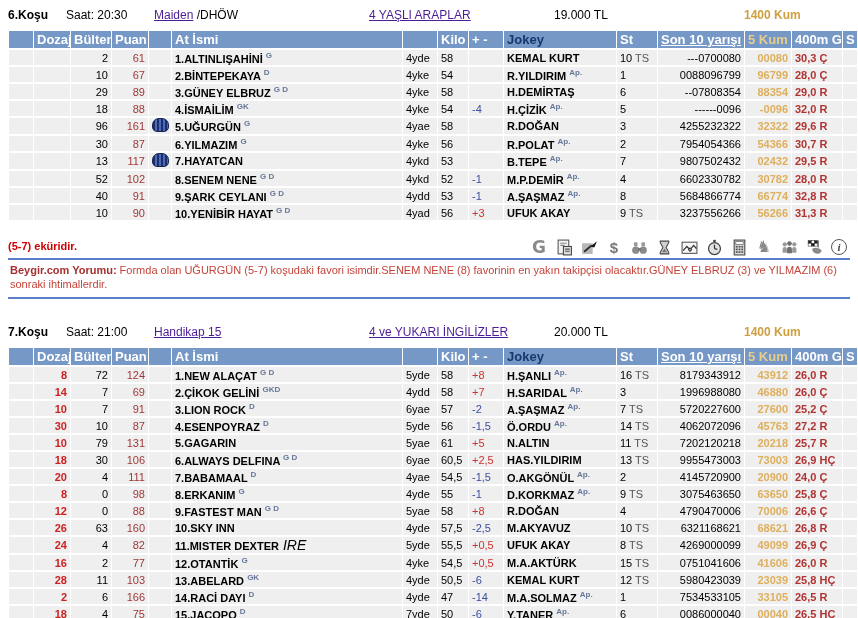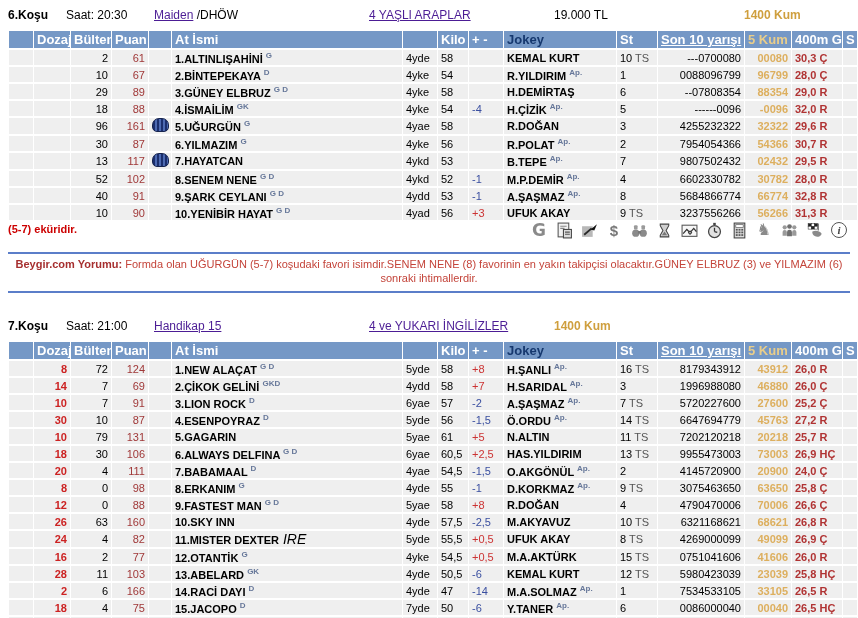--- a/index.html
+++ b/index.html
@@ -36,34 +36,34 @@
   td.c-jockey{font-weight:bold;}
   td.c-jockey sup{color:#667799;font-size:8px;}
   td.c-st{text-align:left;}
   td.c-st .ts{color:#555;}
   td.c-son10{text-align:right;}
   td.c-kum5{text-align:right;color:#ddaf5e;font-weight:bold;}
   td.c-m400{color:#b03333;font-weight:bold;}
   .silk{display:inline-block;width:15px;height:12px;border-radius:7px 7px 5px 5px;background:repeating-linear-gradient(90deg,#1b2f6e 0 2px,#4d6ab2 2px 4px);border:1px solid #16244f;}
   .bars{display:inline-block;vertical-align:middle;}
   
-  .race-footer{position:relative;margin-top:1px;border-bottom:2px solid #5b7ec9;padding-bottom:13px;min-height:16px;}
+  .race-footer{position:relative;margin-top:18px;border-bottom:2px solid #5b7ec9;padding-bottom:2px;min-height:16px;}
   .ekuri{color:#cc0000;font-weight:bold;height:14px;}
   .bets{color:#2b3a66;height:15px;padding-top:1px;}
   .icon-strip{position:absolute;right:2px;display:flex;align-items:center;gap:7px;}
   .race-footer.two-line .icon-strip{top:-2px;}
   .ic{display:inline-flex;width:18px;height:18px;align-items:center;justify-content:center;cursor:pointer;}
   .ic svg{width:17px;height:17px;}
   .letter-ic{font-weight:bold;font-size:17px;line-height:17px;font-family:"DejaVu Sans",sans-serif;}
   .g-letter{color:#8a8a8a;}
   .dollar{font-size:15px;font-weight:bold;color:#777;}
   .horse-gl{font-size:16px;color:#8a8a8a;line-height:16px;}
   .info-circ{width:14px;height:14px;border:1.5px solid #555;border-radius:50%;display:inline-flex;align-items:center;justify-content:center;font-family:"Liberation Serif",serif;font-style:italic;font-weight:bold;font-size:11px;color:#444;}
   
-  .comment{border-bottom:2px solid #5b7ec9;padding:3px 2px 6px 2px;line-height:14px;color:#c4443a;text-align:center;}
+  .comment{border-bottom:2px solid #5b7ec9;padding:3px 2px 6px 2px;line-height:14px;color:#c4443a;}
   .comment b{color:#a62f2f;}
 </style>
 </head>
 <body>
 
 <div class="page">
   <div id="races-root">
       <section class="race">
         <div class="race-header">
           <span class="race-no">6.Koşu</span>
@@ -450,20 +450,21 @@
           </div>
         </div>
         <div class="comment"><b>Beygir.com Yorumu:</b> Formda olan UĞURGÜN (5-7) koşudaki favori isimdir.SENEM NENE (8) favorinin en yakın takipçisi olacaktır.GÜNEY ELBRUZ (3) ve YILMAZIM (6) sonraki ihtimallerdir.</div>
       </section>
       <section class="race">
         <div class="race-header">
           <span class="race-no">7.Koşu</span>
           <span class="race-time">Saat: 21:00</span>
           <span class="race-cond"><a class="lnk">Handikap 15</a></span>
           <span class="race-group"><a class="lnk">4 ve YUKARI İNGİLİZLER</a></span>
+          <span class="race-prize">20.000 TL</span>
           <span class="race-dist">1400 Kum</span>
         </div>
         <table class="form">
           <colgroup>
             <col style="width: 24px;">
             <col style="width: 36px;">
             <col style="width: 40px;">
             <col style="width: 36px;">
             <col style="width: 22px;">
             <col style="width: 230px;">
@@ -577,21 +578,21 @@
               <td class="c-dozaj">30</td>
               <td class="c-bulten">10</td>
               <td class="c-puan">87</td>
               <td class="c-silk"></td>
               <td class="c-name"><span>4.ESENPOYRAZ</span> <sup>D</sup></td>
               <td class="c-age">5yde</td>
               <td class="c-kilo">56</td>
               <td class="c-delta neg">-1,5</td>
               <td class="c-jockey"><span>Ö.ORDU</span> <sup>Ap.</sup></td>
               <td class="c-st">14 <span class="ts">TS</span></td>
-              <td class="c-son10">6647694779</td>
+              <td class="c-son10">4062072096</td>
               <td class="c-kum5">45763</td>
               <td class="c-m400">27,2 R</td>
               <td class="c-s"></td>
             </tr>
             <tr>
               <td class="c-icon"><span class="bars"><svg viewBox="0 0 14 14">
                     <rect x="1.5" y="8" width="2.6" height="4.5" fill="#8a4a9e"></rect>
                     <rect x="4.6" y="4.5" width="2.6" height="8" fill="#cc3333"></rect>
                     <rect x="7.7" y="3" width="2.6" height="9.5" fill="#55a04a"></rect>
                     <rect x="10.3" y="6" width="2.6" height="6.5" fill="#94bfe8"></rect>

